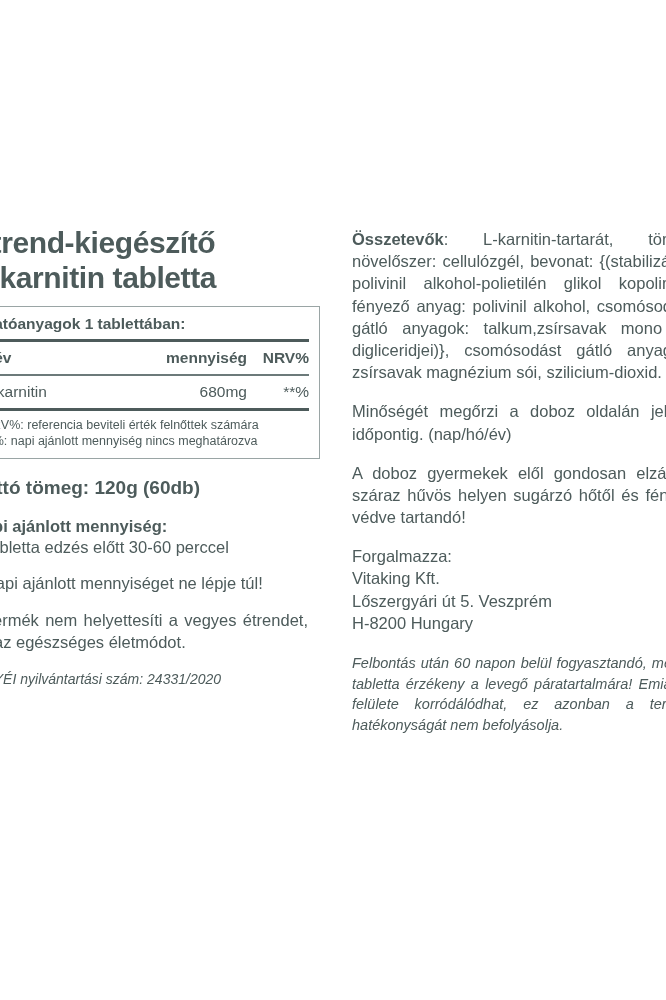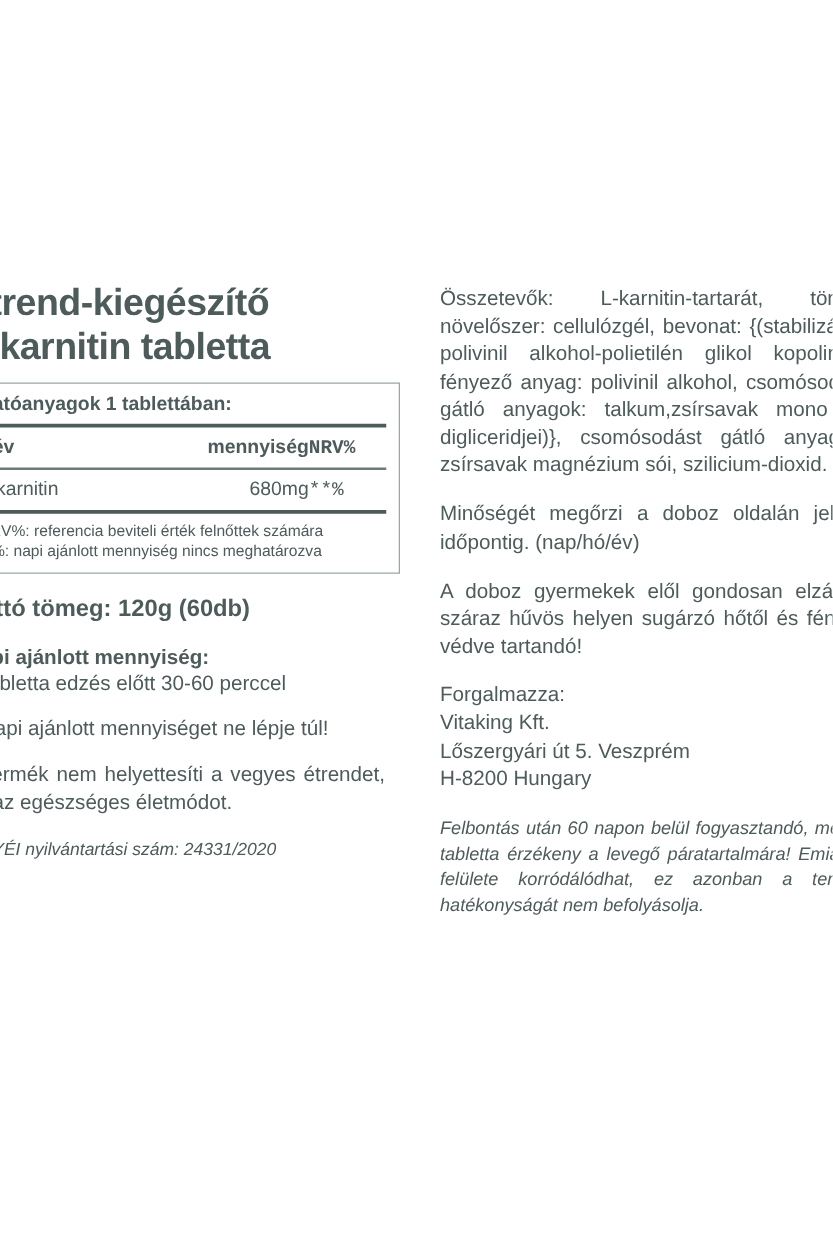--- a/index.html
+++ b/index.html
@@ -74,21 +74,21 @@
   }
   .facts-table th,
   .facts-table td {
     padding: 2px 0;
     text-align: left;
     font-weight: normal;
     white-space: nowrap;
   }
   .facts-table thead th { font-weight: bold; }
   .facts-table .col-amount { text-align: right; width: 108px; }
-  .facts-table .col-nrv    { text-align: left; width: 62px; font-family: Liberation Mono, monospace; }
+  .facts-table .col-nrv    { text-align: right; width: 62px; }
   .facts-footnotes {
     font-size: 12.5px;
     line-height: 1.32;
     margin: 0;
   }
   .facts-footnotes div { white-space: nowrap; }
 
   
   .net-weight {
     font-size: 19px;
@@ -129,21 +129,21 @@
     width: 342px;
   }
   .para-right {
     font-size: 16.5px;
     line-height: 1.345;
     margin: 0 0 17px 0;
     text-align: justify;
     text-justify: inter-word;
   }
   .para-right.last { margin-bottom: 0; }
-  .para-right b { font-weight: normal; }
+  .para-right b { font-weight: bold; }
   .addr-line { white-space: nowrap; }
   .para-italic {
     font-size: 14.5px;
     font-style: italic;
     line-height: 1.42;
     margin: 19px 0 0 0;
     text-align: justify;
   }
 </style>
 </head>

